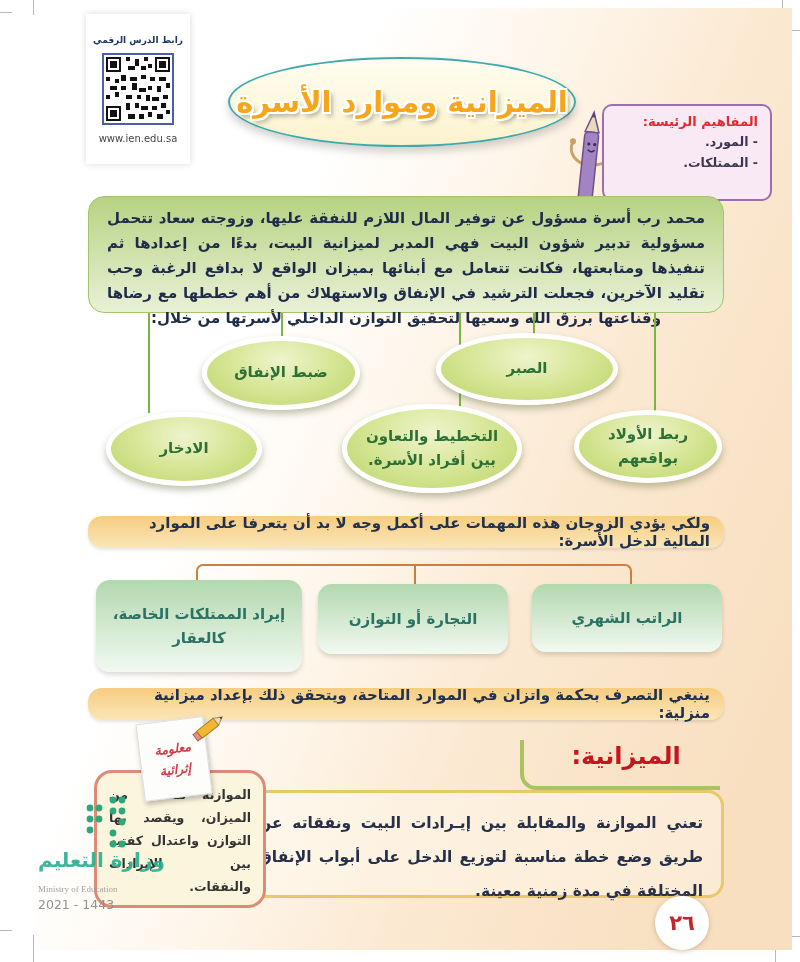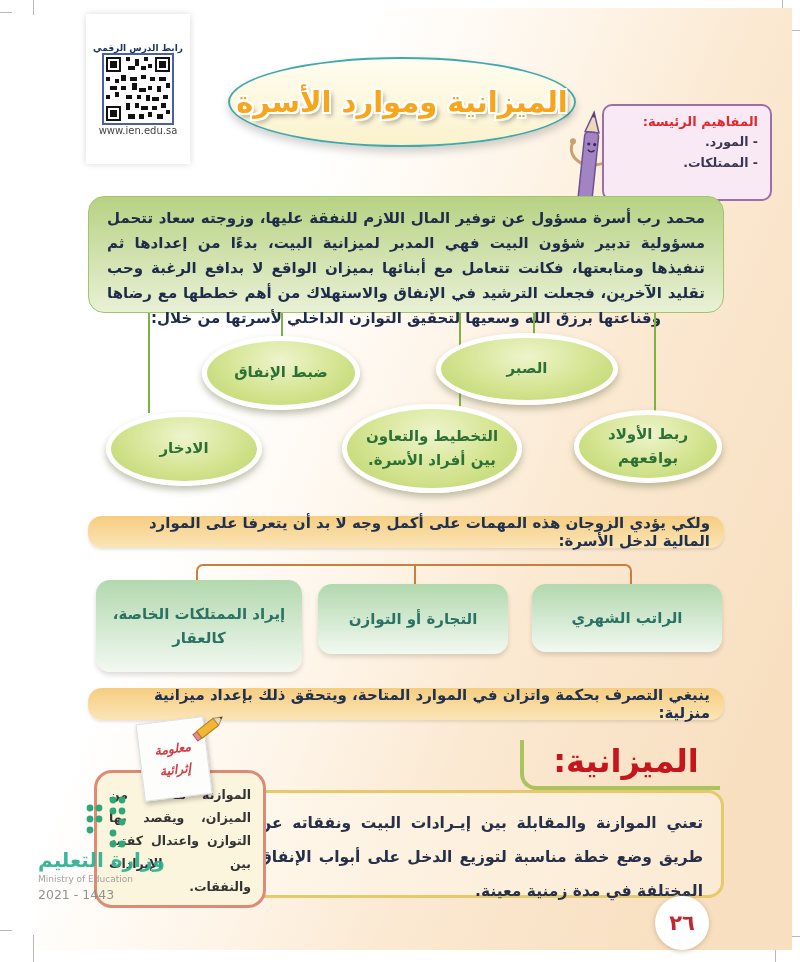--- a/index.html
+++ b/index.html
@@ -11,21 +11,21 @@
   .sheet{
     position:absolute;left:36px;top:8px;width:756px;height:942px;
     background:linear-gradient(112deg,#ffffff 30%,#fef5e9 48%,#fbe9d2 64%,#f8dfc0 90%);
   }
   
   .crop{position:absolute;background:#b8b8b8;}
   
   .qr-card{
     position:absolute;left:86px;top:14px;width:104px;height:150px;background:#fff;
     box-shadow:0 0 7px rgba(0,0,0,.15);display:flex;flex-direction:column;align-items:center;
-    justify-content:center;gap:0;
+    justify-content:center;gap:8px;
   }
   .qr-label{font-size:9px;color:#1c3461;direction:rtl;font-weight:bold;}
   .qr-box{border:2px solid #4a5fa5;padding:2px;background:#fff;line-height:0;}
   .qr-url{font-size:10px;color:#444;}
   
   .title-oval{
     position:absolute;left:228px;top:57px;width:344px;height:86px;border-radius:50%;
     background:linear-gradient(#fffdf0,#fbf2cd);border:2px solid #3fa9ab;
     box-shadow:0 5px 9px rgba(0,0,0,.18);display:flex;align-items:center;justify-content:center;
   }
@@ -95,21 +95,21 @@
   .r1{left:532px;top:584px;width:190px;height:68px;}
   .r2{left:318px;top:584px;width:190px;height:70px;}
   .r3{left:96px;top:580px;width:206px;height:92px;}
   
   .budget-bracket{
     position:absolute;left:520px;top:740px;width:196px;height:46px;
     border-left:4px solid #a9c45f;border-bottom:4px solid #a9c45f;border-bottom-left-radius:16px;
   }
   .budget-heading{
     position:absolute;left:540px;top:742px;width:172px;text-align:center;direction:rtl;
-    color:#c5161d;font-size:32px;font-weight:bold;
+    color:#c5161d;font-size:24px;font-weight:bold;
   }
   
   .def-box{
     position:absolute;left:237px;top:790px;width:487px;height:108px;box-sizing:border-box;
     border:3px solid #e7c86a;border-radius:16px;background:rgba(255,251,240,.45);
     padding:13px 18px;direction:rtl;text-align:justify;text-align-last:right;
     font-size:15.5px;font-weight:bold;color:#273048;line-height:34px;
   }
   
   .sticky{
@@ -121,21 +121,21 @@
   .note-pencil{position:absolute;left:186px;top:706px;width:44px;height:44px;z-index:7;}
   .note-bubble{
     position:absolute;left:94px;top:770px;width:172px;height:138px;box-sizing:border-box;
     border:3px solid #dd8a76;border-radius:18px;background:#fbf5dd;padding:10px 12px;
     direction:rtl;text-align:justify;font-size:12.5px;font-weight:bold;color:#333;line-height:23px;z-index:4;
   }
   .dots{position:absolute;left:82px;top:794px;width:48px;height:60px;z-index:5;}
   
   .moe{position:absolute;left:38px;top:848px;width:140px;z-index:6;opacity:.92;}
   .moe-ar{direction:rtl;text-align:left;color:#2cb192;font-size:20px;font-weight:bold;}
-  .moe-en{color:#9b9b9b;font-size:9px;margin-top:2px;}
+  .moe-en{color:#9b9b9b;font-size:9px;margin-top:12px;font-family:Liberation Serif, serif;}
   .moe-years{color:#8a8a8a;font-size:12.5px;margin-top:3px;}
   
   .pagenum{
     position:absolute;left:655px;top:896px;width:54px;height:54px;border-radius:50%;background:#fff;
     box-shadow:0 1px 5px rgba(170,140,100,.55);display:flex;align-items:center;justify-content:center;
     color:#c2272d;font-size:21px;font-weight:bold;
   }
 </style>
 </head>
 <body>

